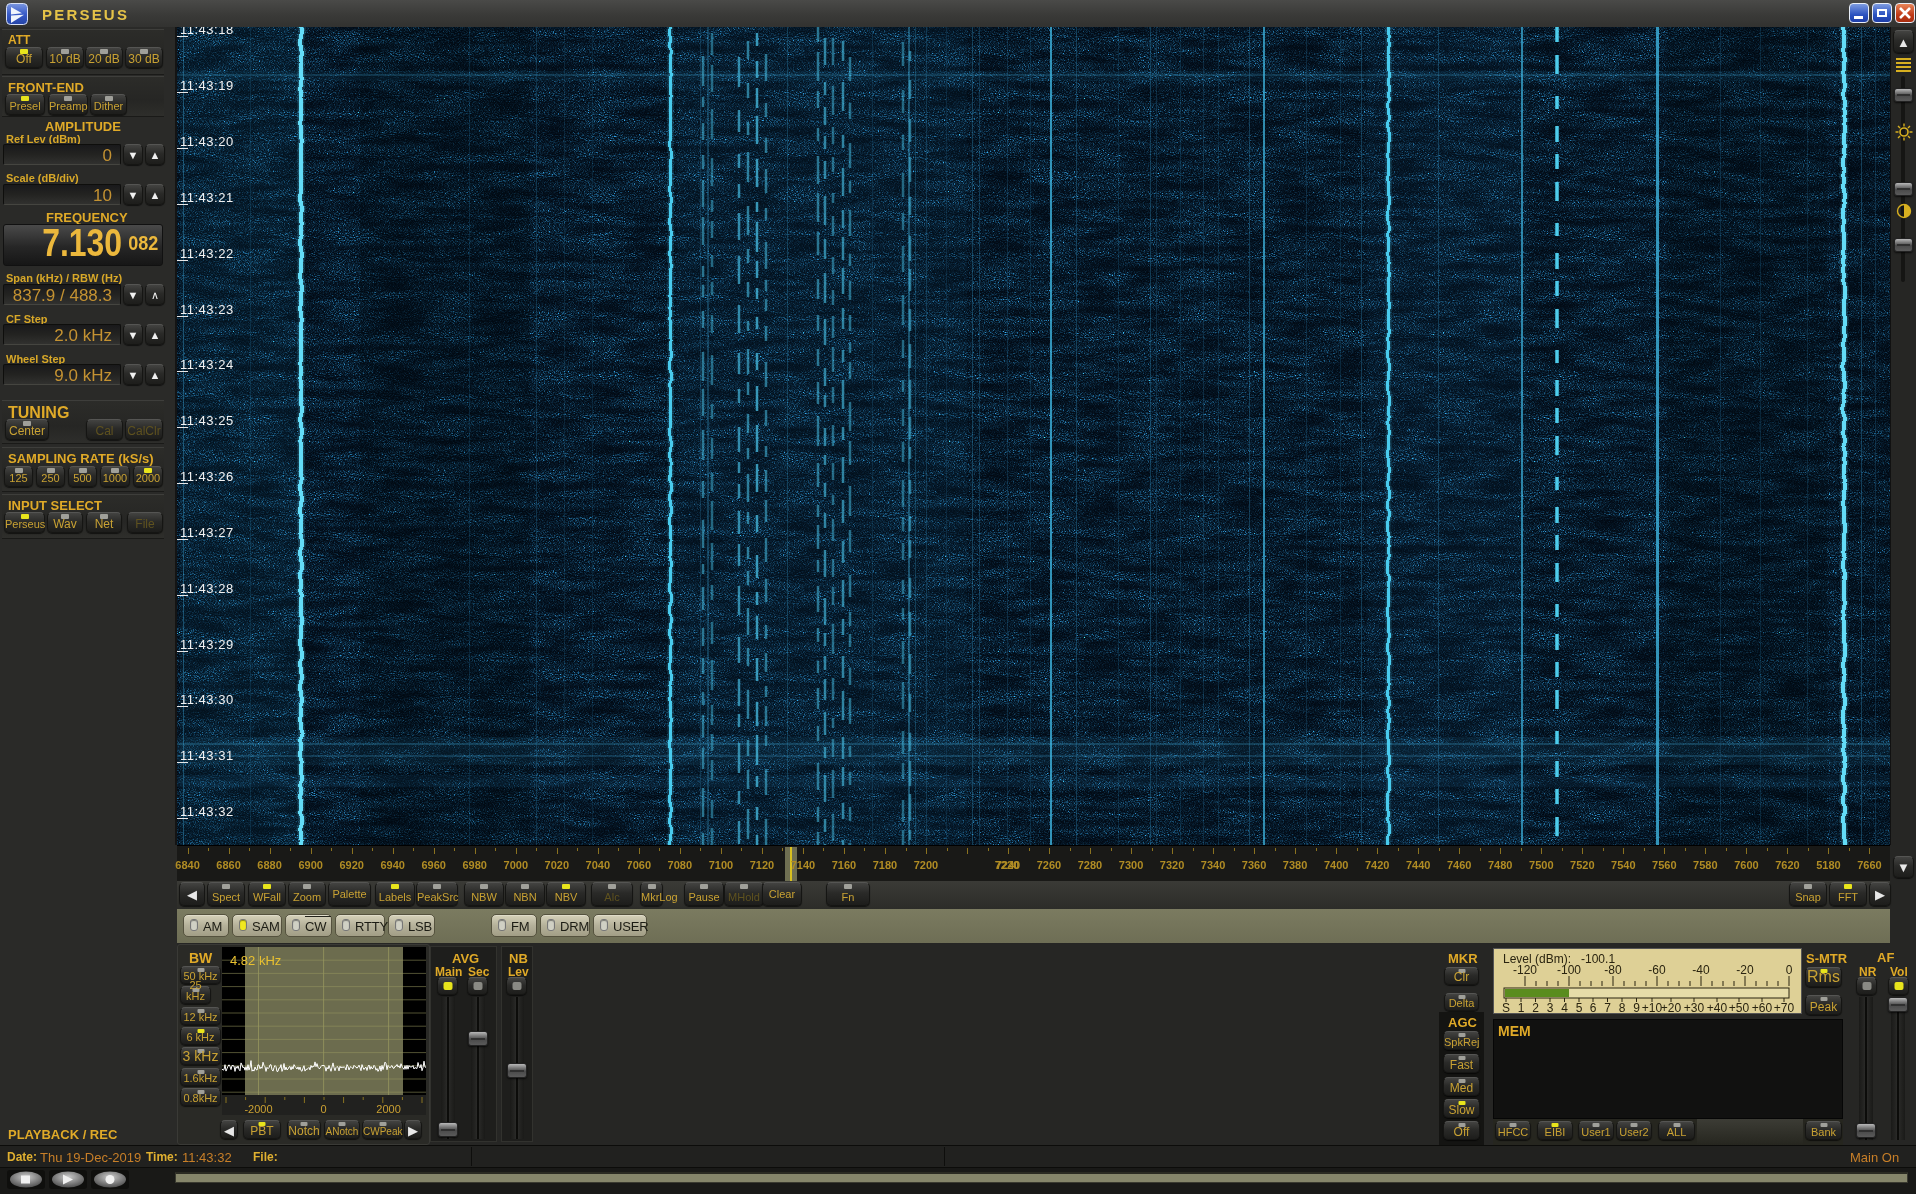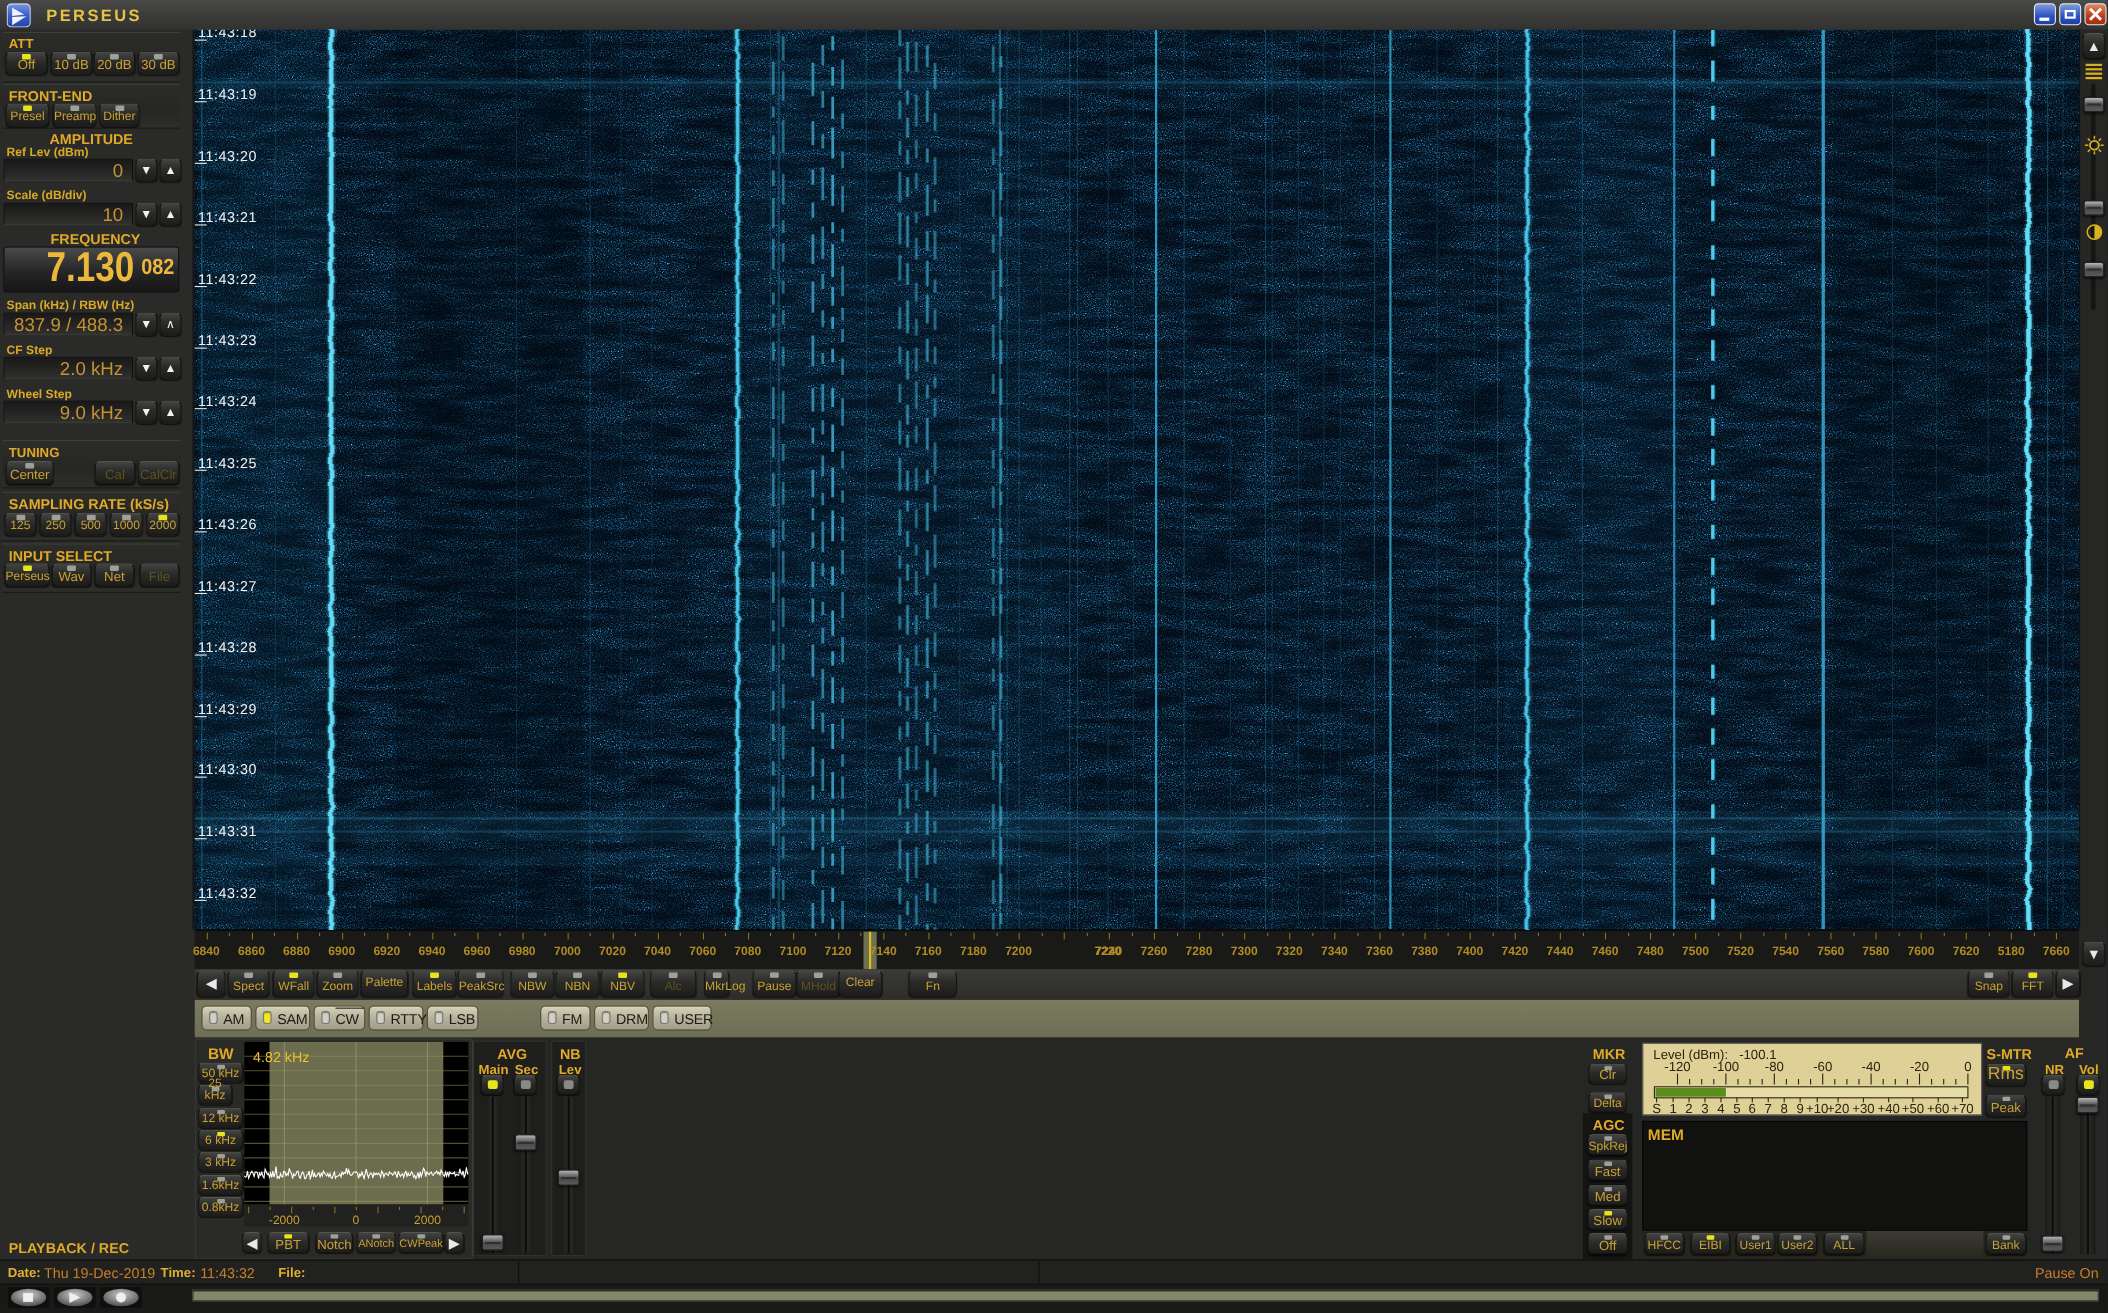--- a/index.html
+++ b/index.html
@@ -284,21 +284,21 @@
     <span class="ag" style="font-size:11px">▲</span>
   </div>
 <div class="slab" style="left:6px;top:353px;font-size:11px">Wheel Step</div>
 <div class="inbox" style="left:3px;top:364px;width:118px;height:21px;font-size:17px;line-height:21px">9.0 kHz</div>
 <div class="dbtn spinb" style="left:123px;top:364px;width:20px;height:21px">
     <span class="ag" style="font-size:11px">▼</span>
   </div>
 <div class="dbtn spinb" style="left:145px;top:364px;width:20px;height:21px">
     <span class="ag" style="font-size:11px">▲</span>
   </div>
-<div class="hlab" style="left:8px;top:404px;font-size:12px">TUNING</div>
+<div class="hlab" style="left:8px;top:404px;font-size:16px">TUNING</div>
 <div class="dbtn " style="left:5px;top:419px;width:44px;height:21px;font-size:12px">
     <span class="bind" style="background:#a0a09a"></span>
     <span class="blab">Center</span>
   </div>
 <div class="dbtn dim " style="left:86px;top:419px;width:37px;height:21px;font-size:12px">
     <span class="blab">Cal</span>
   </div>
 <div class="dbtn dim " style="left:125px;top:419px;width:38px;height:21px;font-size:12px">
     <span class="blab">CalClr</span>
   </div>
@@ -616,21 +616,21 @@
     <span class="blab">25 kHz</span>
   </div>
 <div class="dbtn sm bwb" style="left:180px;top:1006.6px;width:41px;height:18px;font-size:11px">
     <span class="bind" style="background:#a0a09a"></span>
     <span class="blab">12 kHz</span>
   </div>
 <div class="dbtn sm bwb" style="left:180px;top:1026.9px;width:41px;height:18px;font-size:11px">
     <span class="bind" style="background:#e8e41c"></span>
     <span class="blab">6 kHz</span>
   </div>
-<div class="dbtn sm bwb" style="left:180px;top:1047.2px;width:41px;height:18px;font-size:11px">
+<div class="dbtn sm bwb" style="left:180px;top:1047.2px;width:41px;height:18px;font-size:14px">
     <span class="bind" style="background:#a0a09a"></span>
     <span class="blab">3 kHz</span>
   </div>
 <div class="dbtn sm bwb" style="left:180px;top:1067.5px;width:41px;height:18px;font-size:11px">
     <span class="bind" style="background:#a0a09a"></span>
     <span class="blab">1.6kHz</span>
   </div>
 <div class="dbtn sm bwb" style="left:180px;top:1087.8px;width:41px;height:18px;font-size:11px">
     <span class="bind" style="background:#a0a09a"></span>
     <span class="blab">0.8kHz</span>
@@ -871,21 +871,21 @@
 <div class="thumb" style="left:1856px;top:1123px;width:20px;height:15px"></div>
 <div class="abs" style="left:1891px;top:997px;width:14px;height:143px;background:linear-gradient(90deg,#1a1a18,#242422 30%,#2e2e2c 50%,#242422 70%,#1a1a18)"></div>
 <div class="abs" style="left:1897px;top:997px;width:2px;height:143px;background:#0c0c0a"></div>
 <div class="thumb" style="left:1888px;top:997px;width:20px;height:15px"></div>
 <div class="abs" style="left:0;top:1145px;width:1916px;height:23px;background:#21211f;border-top:1px solid #0c0c0a;border-bottom:1px solid #0c0c0a"></div>
 <div class="abs" style="left:7px;top:1150px;font-size:12px;font-weight:bold;color:#e0b030">Date:</div>
 <div class="abs" style="left:40px;top:1150px;font-size:13px;color:#c87f28">Thu 19-Dec-2019</div>
 <div class="abs" style="left:146px;top:1150px;font-size:12px;font-weight:bold;color:#e0b030">Time:</div>
 <div class="abs" style="left:182px;top:1150px;font-size:13px;color:#c87f28">11:43:32</div>
 <div class="abs" style="left:253px;top:1150px;font-size:12px;font-weight:bold;color:#e0b030">File:</div>
-<div class="abs" style="left:1850px;top:1150px;font-size:13px;color:#c87f28">Pause On</div>
+<div class="abs" style="left:1850px;top:1150px;font-size:13px;color:#c87f28">Main On</div>
 <div class="abs" style="left:471px;top:1147px;width:1px;height:19px;background:#0e0e0c"></div>
 <div class="abs" style="left:944px;top:1147px;width:1px;height:19px;background:#0e0e0c"></div>
 <div class="abs" style="left:0;top:1168px;width:1916px;height:26px;background:#191917"></div>
 <svg width="38" height="19" style="position:absolute;left:7px;top:1170px">
     <rect width="38" height="19" rx="3" fill="#0f0f0d"></rect>
     <ellipse cx="19" cy="9.5" rx="16" ry="8" fill="url(#pg0)"></ellipse>
     <defs>
       <radialGradient id="pg0" cx="0.5" cy="0.35" r="0.8">
         <stop offset="0" stop-color="#cccccc"></stop>
         <stop offset="0.55" stop-color="#777"></stop>

